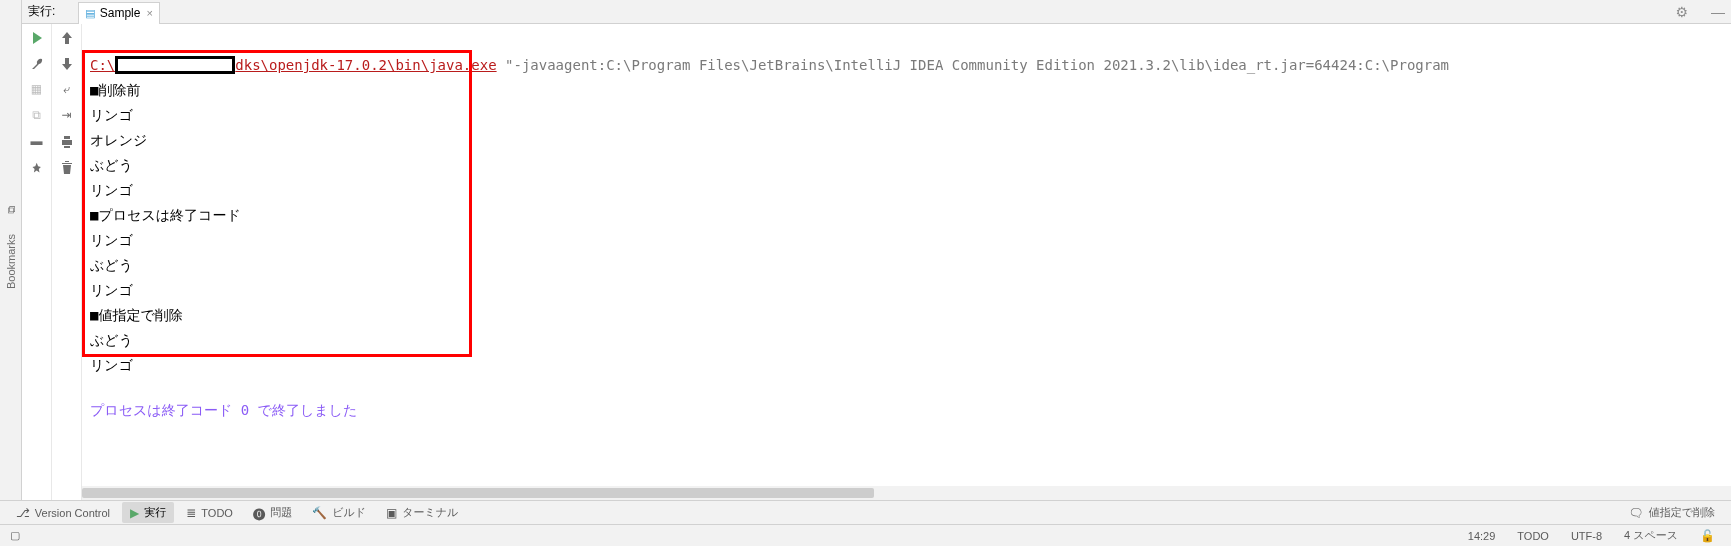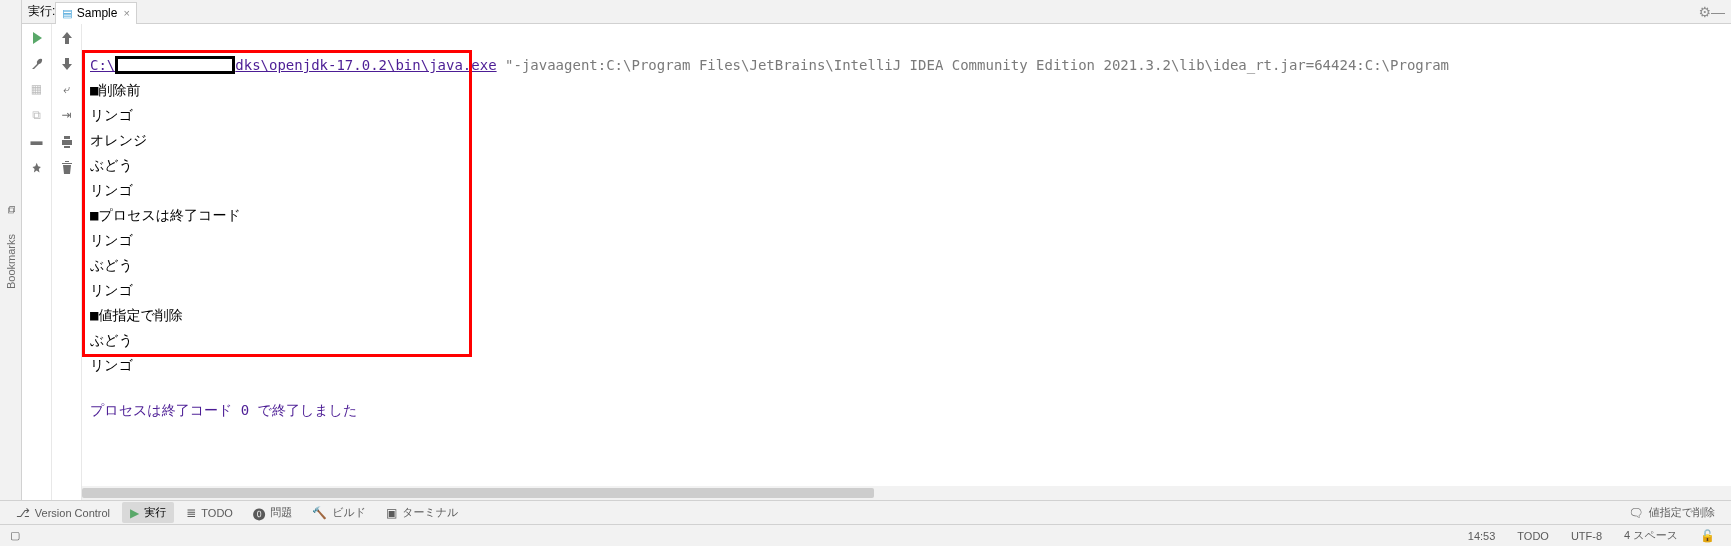--- a/index.html
+++ b/index.html
@@ -38,21 +38,21 @@
 .run-panel {
   flex: 1;
   display: flex;
   flex-direction: column;
   background: #fff;
 }
 .run-header {
   height: 24px;
   display: flex;
   align-items: center;
-  gap: 0;
+  gap: 23px;
   padding: 0 6px;
   border-bottom: 1px solid #d1d1d1;
   background: #f2f2f2;
 }
 .run-header .label {
   font-size: 12px;
   color: #000;
 }
 .tab {
   display: flex;
@@ -102,37 +102,37 @@
 }
 .console {
   font-family: "Consolas", monospace;
   font-size: 14px;
   line-height: 25px;
   padding: 4px 8px 8px 8px;
   white-space: pre;
   position: relative;
 }
 .cmd-line { }
-.cmd-path { color: #4c1d95; text-decoration: underline; }
+.cmd-path { color: #b91c1c; text-decoration: underline; }
 .cmd-args { color: #7a7a7a; }
 .blackbox {
   display: inline-block;
   background: #fff;
   border: 3px solid #000;
   width: 120px;
   height: 18px;
   vertical-align: middle;
   margin-top:-3px;
 }
 .redbox {
   position: absolute;
   border: 3px solid #ff0000;
   pointer-events: none;
 }
-.exit-line { color: #4c1d95; margin-top:20px;}
+.exit-line { color: #8b5cf6; margin-top:20px;}
 .h-scroll {
   position: absolute;
   left: 0; right: 0; bottom: 0;
   height: 14px;
   background: #f2f2f2;
 }
 .h-thumb {
   position: absolute;
   left: 0; top: 2px;
   height: 10px;
@@ -288,18 +288,18 @@
   <div class="bt-spacer"></div>
   <div class="bt-item">
     <span class="bt-icon">🗨</span>
     <span>値指定で削除</span>
   </div>
 </div>
 
 <div class="status-bar">
   <span>▢</span>
   <div class="sb-spacer"></div>
-  <span class="sb-item">14:53</span>
+  <span class="sb-item">14:29</span>
   <span class="sb-item">TODO</span>
   <span class="sb-item">UTF-8</span>
   <span class="sb-item">4 スペース</span>
   <span class="sb-item lock">🔓</span>
 </div>
 
 </body></html>

